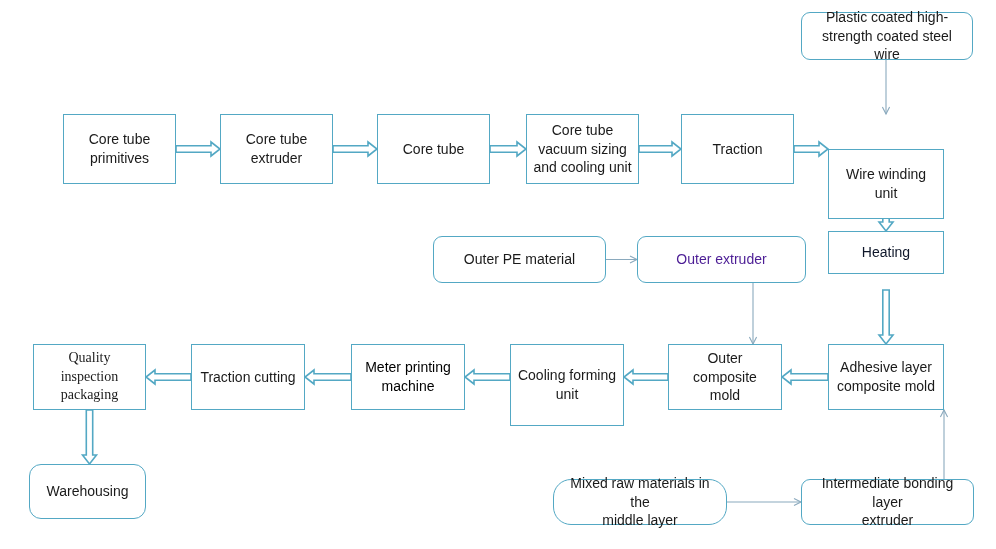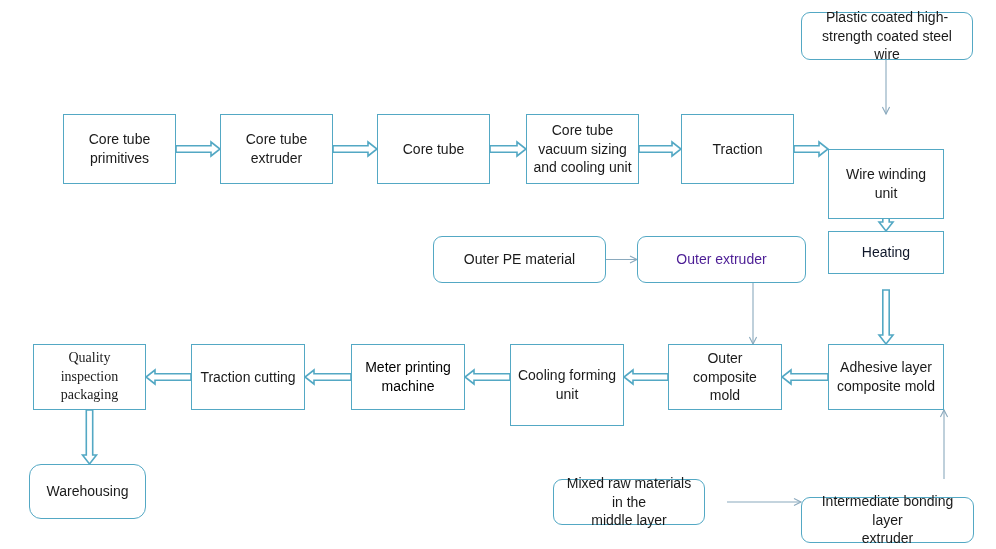--- a/index.html
+++ b/index.html
@@ -103,18 +103,18 @@
 mold</span></div>
       <div class="node" style="left: 510px; top: 344px; width: 114px; height: 82px; border-color: rgb(83, 168, 196); color: rgb(26, 26, 26);"><span>Cooling forming
 unit</span></div>
       <div class="node" style="left: 351px; top: 344px; width: 114px; height: 66px; border-color: rgb(83, 168, 196); color: #000000;"><span>Meter printing
 machine</span></div>
       <div class="node" style="left: 191px; top: 344px; width: 114px; height: 66px; border-color: rgb(83, 168, 196); color: rgb(26, 26, 26);"><span>Traction cutting</span></div>
       <div class="node" style="left: 33px; top: 344px; width: 113px; height: 66px; border-color: rgb(83, 168, 196); color: rgb(26, 26, 26); font-family: Liberation Serif, serif;"><span>Quality
 inspection
 packaging</span></div>
       <div class="node" style="left: 29px; top: 464px; width: 117px; height: 55px; border-color: rgb(83, 168, 196); color: rgb(26, 26, 26); border-radius: 12px;"><span>Warehousing</span></div>
-      <div class="node rounded" style="left: 553px; top: 479px; width: 152px; height: 46px; border-color: rgb(83, 168, 196); color: rgb(26, 26, 26);"><span>Mixed raw materials in the
+      <div class="node rounded" style="left: 553px; top: 479px; width: 174px; height: 46px; border-color: rgb(83, 168, 196); color: rgb(26, 26, 26); border-radius: 18px;"><span>Mixed raw materials in the
 middle layer</span></div>
-      <div class="node rounded" style="left: 801px; top: 479px; width: 173px; height: 46px; border-color: rgb(83, 168, 196); color: rgb(26, 26, 26); margin-top: 18px;"><span>Intermediate bonding layer
+      <div class="node rounded" style="left: 801px; top: 479px; width: 173px; height: 46px; border-color: rgb(83, 168, 196); color: rgb(26, 26, 26);"><span>Intermediate bonding layer
 extruder</span></div>
     </div>
 </div>
 
 </body></html>

